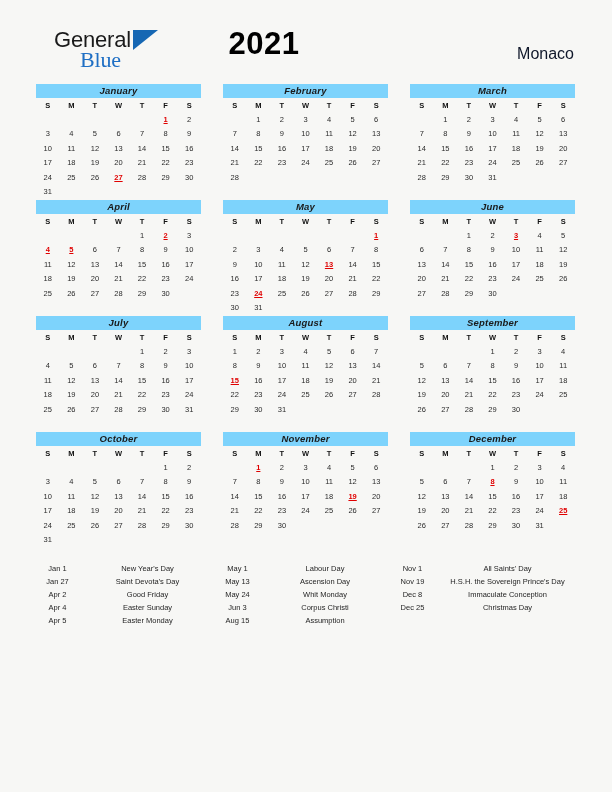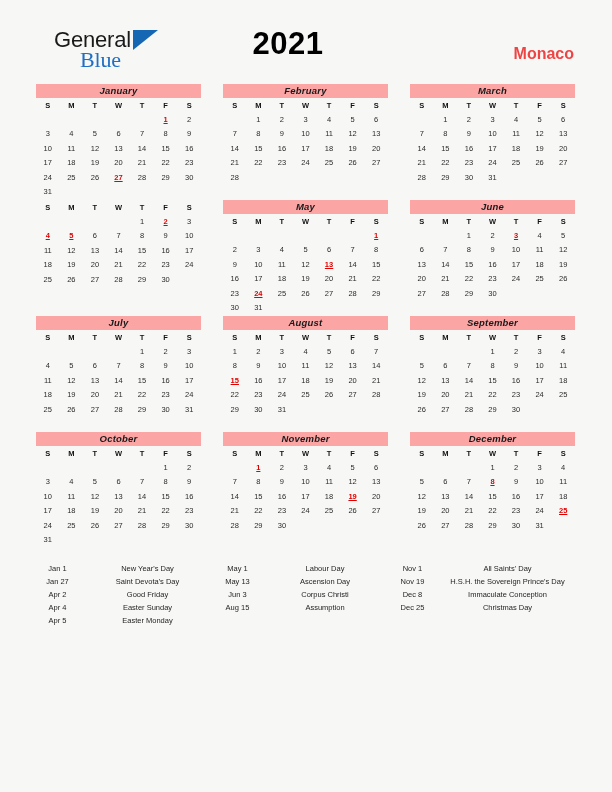--- a/index.html
+++ b/index.html
@@ -58,29 +58,28 @@
   }
   .year {
     position: absolute;
     left: 0; top: 26px;
     width: 528px;
     text-align: center;
     font-size: 31px;
     font-weight: bold;
     color: #000000;
     letter-spacing: 0.5px;
-    margin-left: 24px;
   }
   .country {
     position: absolute;
     right: 38px;
     top: 45px;
     font-size: 16px;
-    font-weight: bold;
-    color: #ef4444;
+    font-weight: normal;
+    color: #0f172a;
   }
 
   
   .months {
     position: absolute;
     left: 36px;
     top: 84px;
     width: 540px;
     display: grid;
     grid-template-columns: repeat(3, 165px);
@@ -88,21 +87,21 @@
     grid-row-gap: 0px;
   }
   .month {
     width: 165px;
     height: 116px;
     position: relative;
   }
   .month-title {
     height: 14px;
     line-height: 14px;
-    background: #fca5a5;
+    background: #7dd3fc;
     text-align: center;
     font-size: 9.5px;
     font-weight: bold;
     font-style: italic;
     color: #1a1a1a;
     letter-spacing: 0.2px;
   }
   table.cal {
     width: 165px;
     border-collapse: collapse;
@@ -384,20 +383,21 @@
             <td class="empty"></td>
             <td class="empty"></td>
             <td class="empty"></td>
             <td class="empty"></td>
             <td class="empty"></td>
           </tr>
         </tbody>
       </table>
     </div>
     <div class="month">
+      <div class="month-title">April</div>
       <table class="cal">
         <thead>
           <tr>
             <th>S</th>
             <th>M</th>
             <th>T</th>
             <th>W</th>
             <th>T</th>
             <th>F</th>
             <th>S</th>
@@ -1065,20 +1065,24 @@
     <div class="legend-col">
       <div class="legend-row">
         <span class="legend-date">May 1</span>
         <span class="legend-name">Labour Day</span>
       </div>
       <div class="legend-row">
         <span class="legend-date">May 13</span>
         <span class="legend-name">Ascension Day</span>
       </div>
       <div class="legend-row">
+        <span class="legend-date">May 24</span>
+        <span class="legend-name">Whit Monday</span>
+      </div>
+      <div class="legend-row">
         <span class="legend-date">Jun 3</span>
         <span class="legend-name">Corpus Christi</span>
       </div>
       <div class="legend-row">
         <span class="legend-date">Aug 15</span>
         <span class="legend-name">Assumption</span>
       </div>
     </div>
     <div class="legend-col">
       <div class="legend-row">

